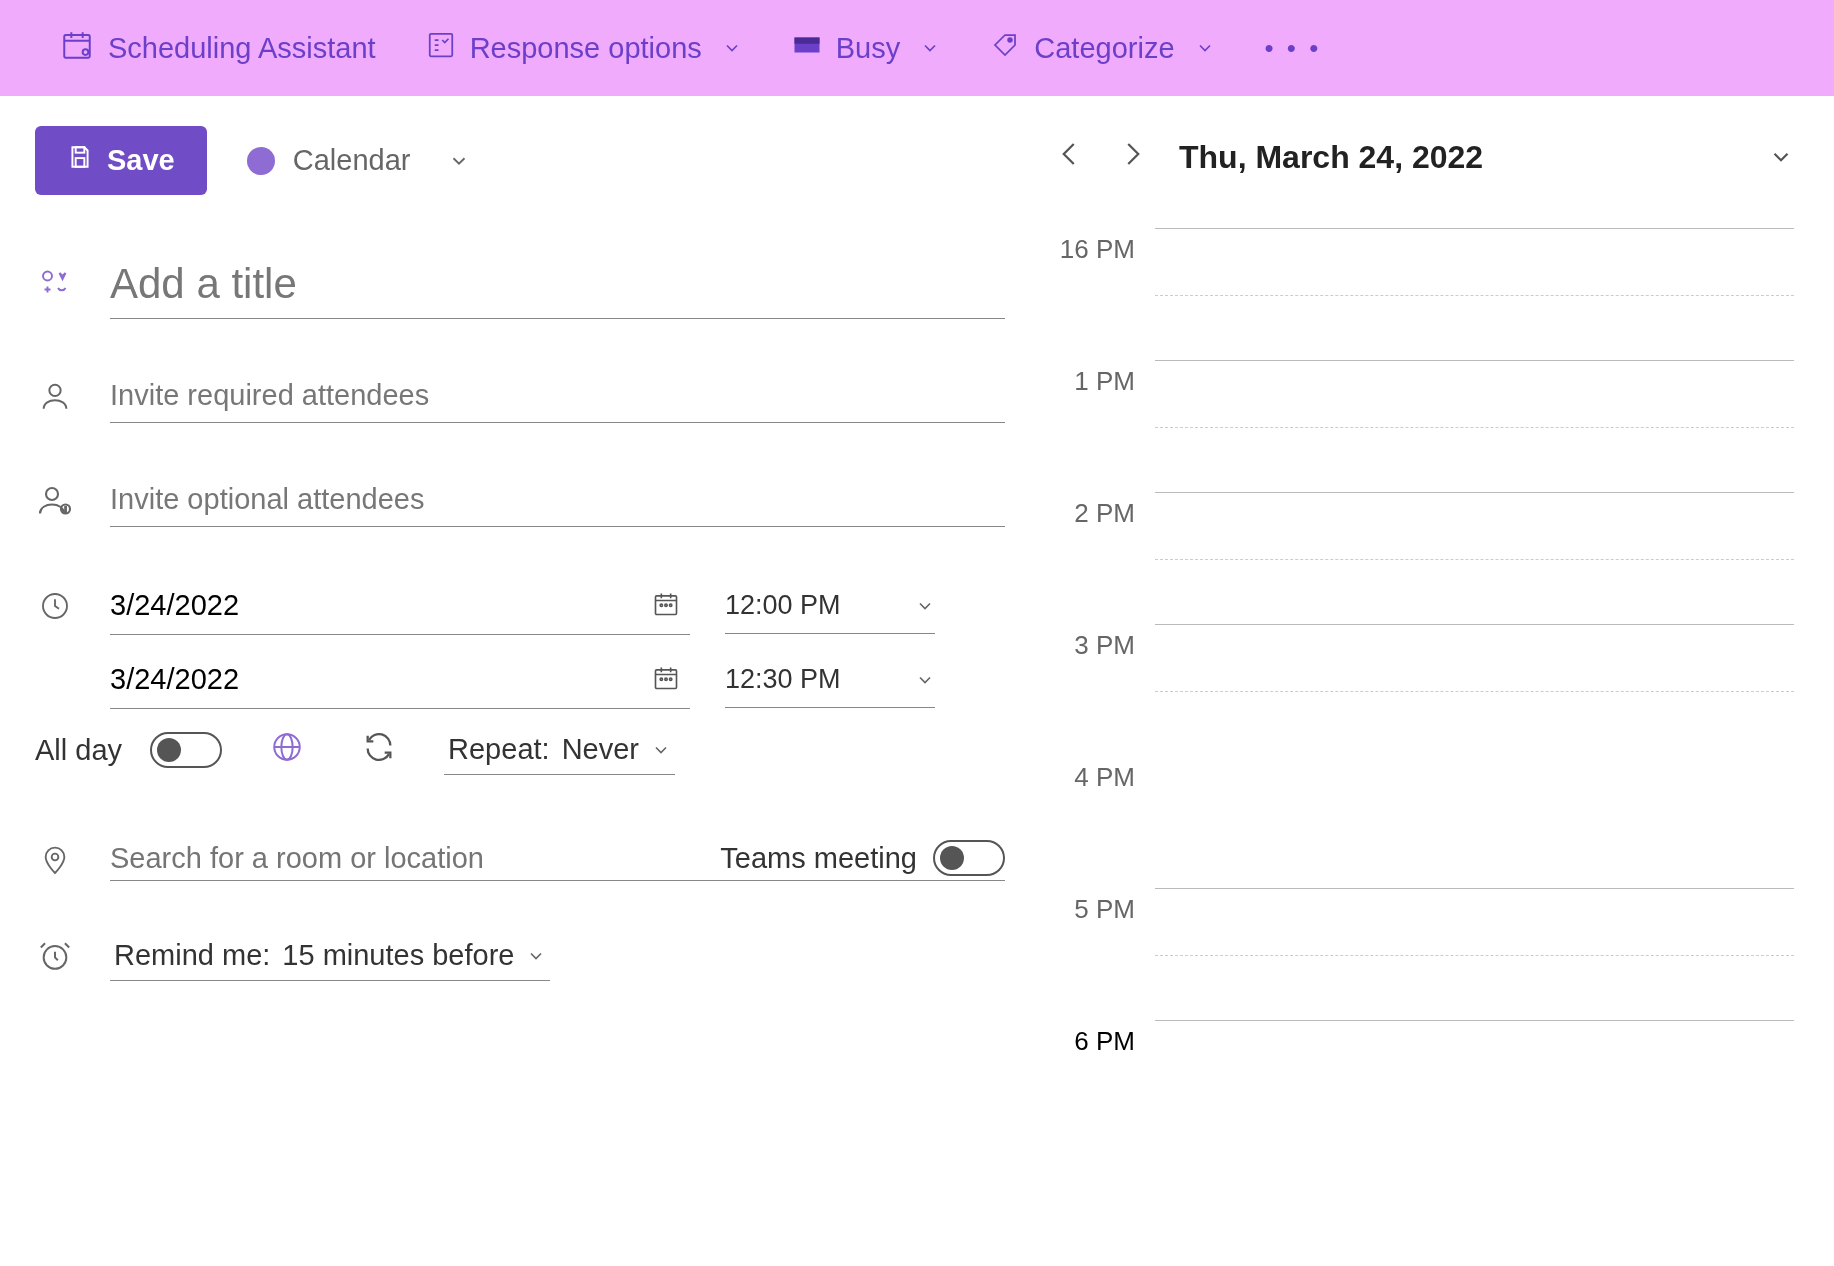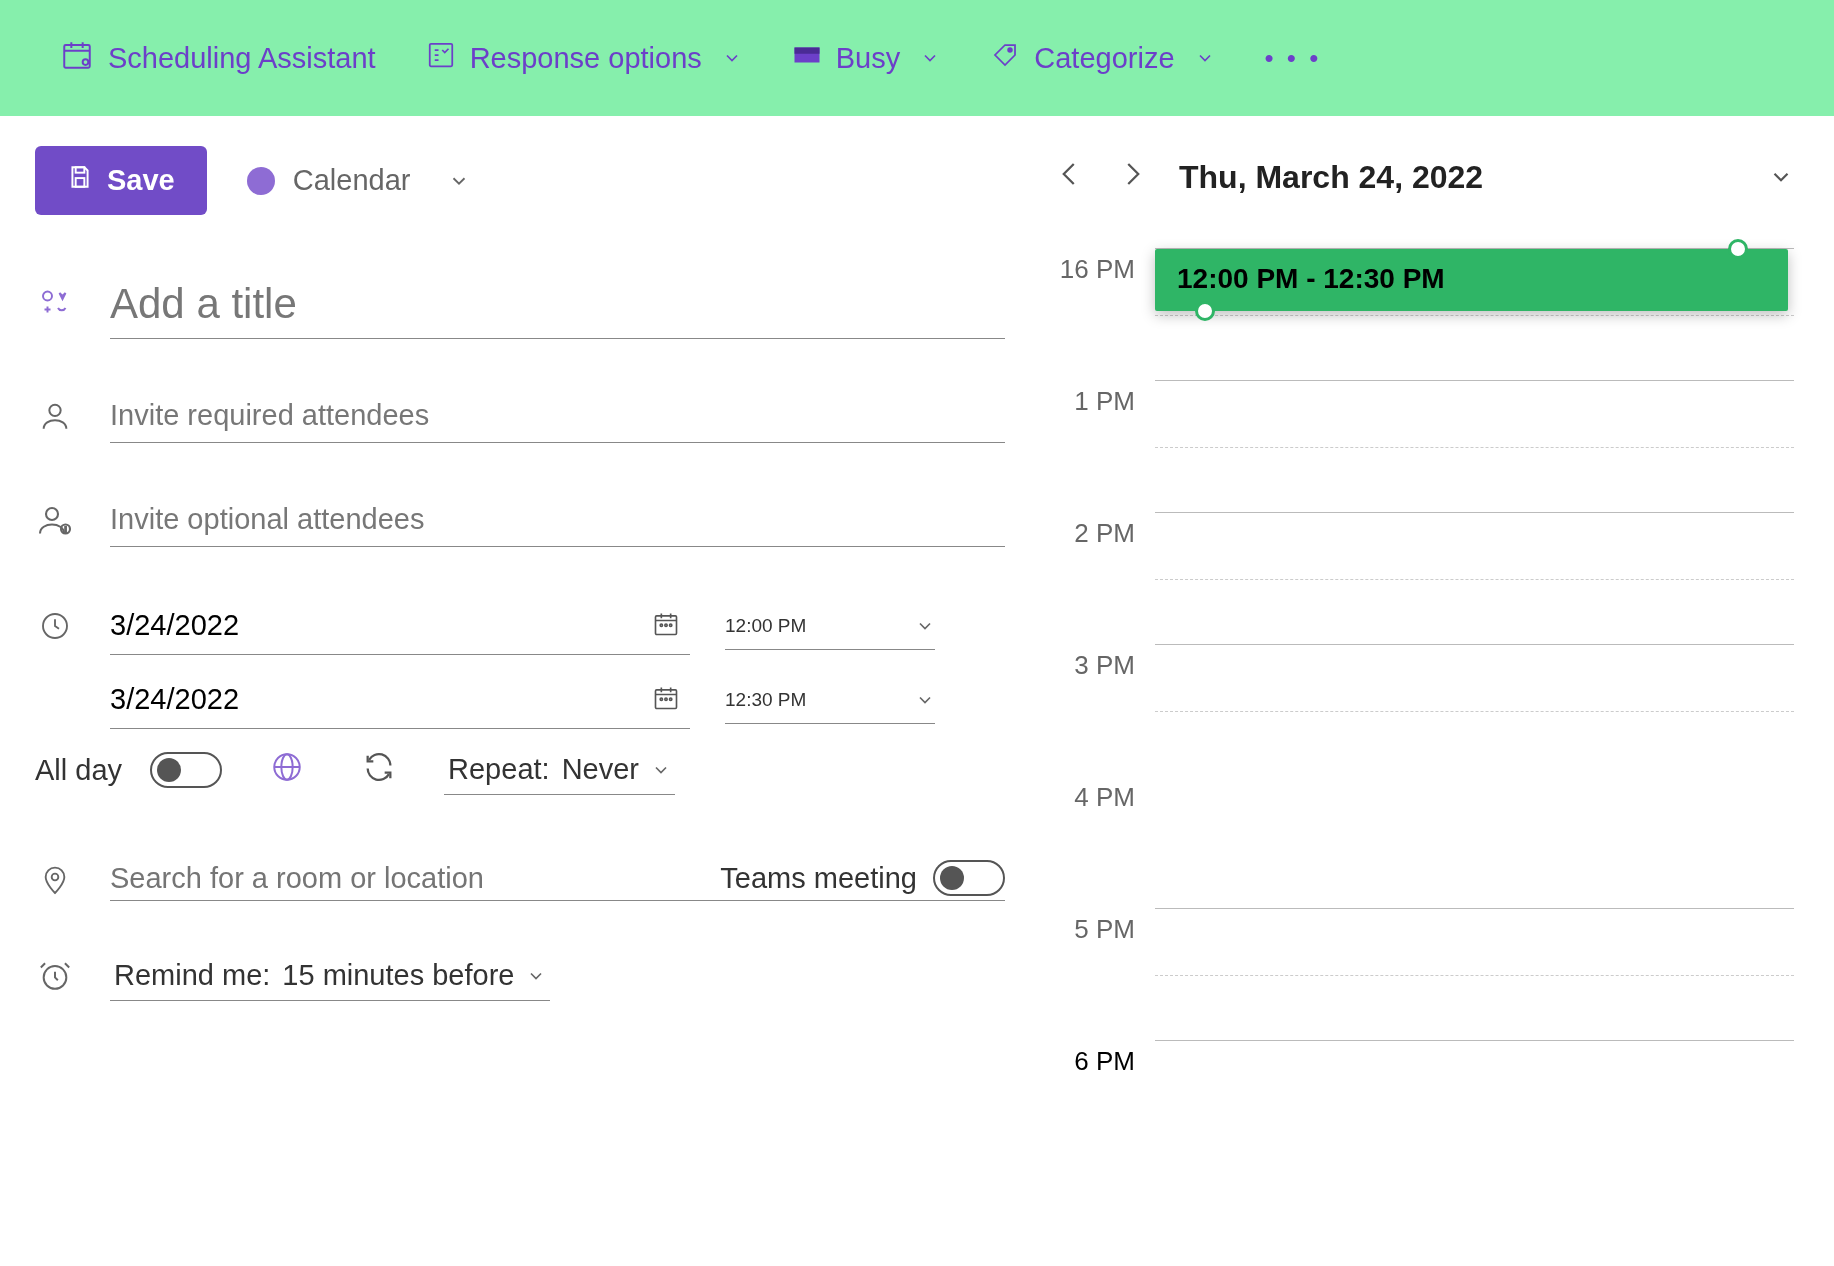--- a/index.html
+++ b/index.html
@@ -1,19 +1,19 @@
 <!DOCTYPE html>
 <html><head>
 <meta charset="utf-8">
 <style>
   * { box-sizing: border-box; margin: 0; padding: 0; }
   body { font-family: "Segoe UI", -apple-system, sans-serif; color: #333; background: #fff; width: 1834px; height: 1266px; overflow: hidden; }
   
   
-  .top-toolbar { background: #86efac; height: 116px; display: flex; align-items: center; padding: 0 60px; gap: 50px; }
+  .top-toolbar { background: #f0abfc; height: 96px; display: flex; align-items: center; padding: 0 60px; gap: 50px; }
   .toolbar-item { display: flex; align-items: center; gap: 14px; color: #6c3fc9; font-size: 29px; cursor: pointer; }
   .toolbar-item .chev { margin-left: 6px; }
   .more-dots { color: #6c3fc9; font-size: 26px; letter-spacing: 3px; cursor: pointer; }
   
   
   .main { display: flex; padding: 30px 0 0 35px; height: calc(100% - 96px); }
   .left-pane { width: 1020px; padding-right: 50px; }
   .right-pane { flex: 1; padding-right: 40px; }
   
   
@@ -28,21 +28,21 @@
   .input-wrap { flex: 1; }
   .uline-input { border: none; border-bottom: 1px solid #888; font-size: 29px; padding: 10px 0; width: 100%; outline: none; color: #444; }
   .title-input { font-size: 42px; }
   .uline-input::placeholder { color: #777; }
   
   
   .dt-row { display: flex; align-items: center; gap: 35px; margin-bottom: 16px; }
   .date-field { position: relative; width: 580px; border-bottom: 1px solid #888; padding: 12px 0; display: flex; align-items: center; }
   .date-field input { border: none; font-size: 29px; outline: none; flex: 1; }
   .cal-icon { position: absolute; right: 10px; color: #555; }
-  .time-field { width: 210px; border-bottom: 1px solid #888; padding: 12px 0; display: flex; align-items: center; justify-content: space-between; font-size: 19px; cursor: pointer; }
+  .time-field { width: 210px; border-bottom: 1px solid #888; padding: 12px 0; display: flex; align-items: center; justify-content: space-between; font-size: 27px; cursor: pointer; }
   
   
   .toggle { width: 72px; height: 36px; border-radius: 18px; border: 2px solid #555; position: relative; cursor: pointer; }
   .toggle-knob { width: 24px; height: 24px; border-radius: 50%; background: #555; position: absolute; top: 4px; left: 5px; }
   
   .allday-row { display: flex; align-items: center; gap: 28px; margin-bottom: 65px; font-size: 29px; }
   .repeat-field { border-bottom: 1px solid #888; padding: 8px 4px; display: flex; align-items: center; gap: 12px; font-size: 29px; cursor: pointer; }
   
   .teams-toggle-wrap { display: flex; align-items: center; gap: 16px; font-size: 29px; }
   
@@ -322,25 +322,20 @@
             <path d="M6 9l6 6 6-6"></path>
           </svg>
         </span>
     </div>
 
     <div class="time-grid">
       <div class="time-row">
         <div class="time-label">16 PM</div>
         <div class="time-cell">
           <div class="time-half"></div>
-          <div class="event-new">
-            <span>12:00 PM - 12:30 PM</span>
-            <div class="event-handle handle-top"></div>
-            <div class="event-handle handle-bottom"></div>
-          </div>
         </div>
       </div>
       <div class="time-row">
         <div class="time-label">1 PM</div>
         <div class="time-cell">
             <div class="time-half"></div>
           </div>
       </div>
       <div class="time-row">
         <div class="time-label">2 PM</div>

